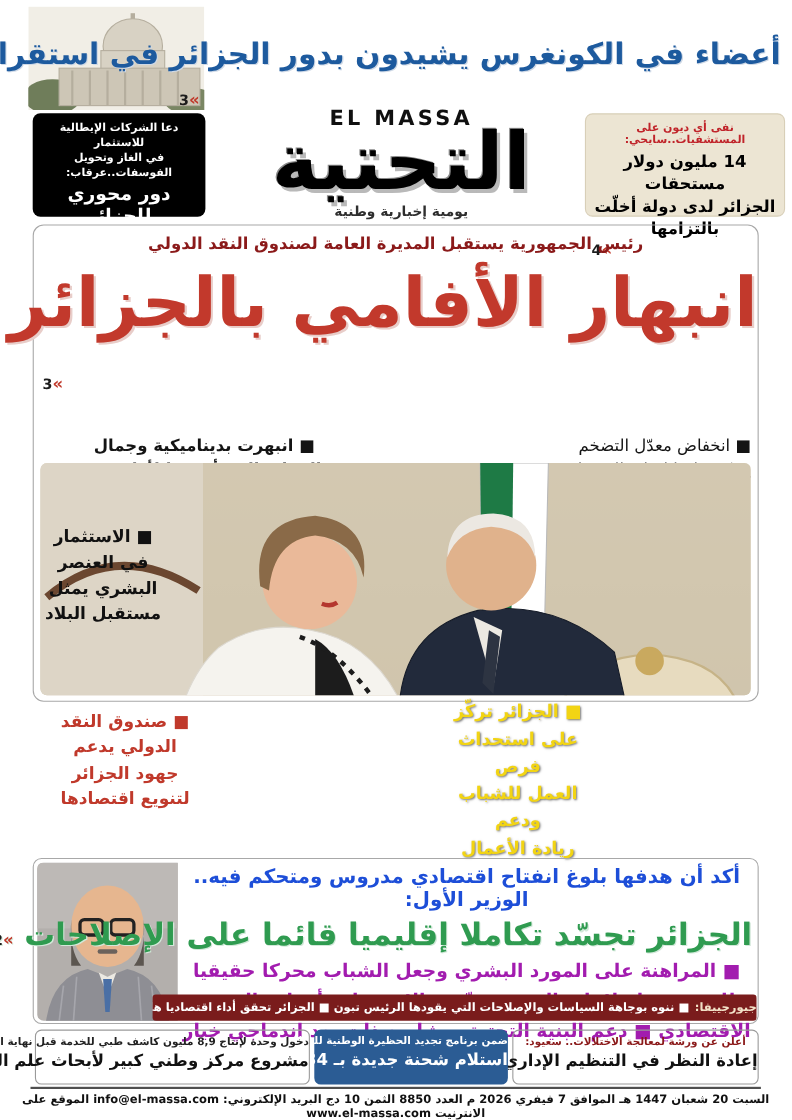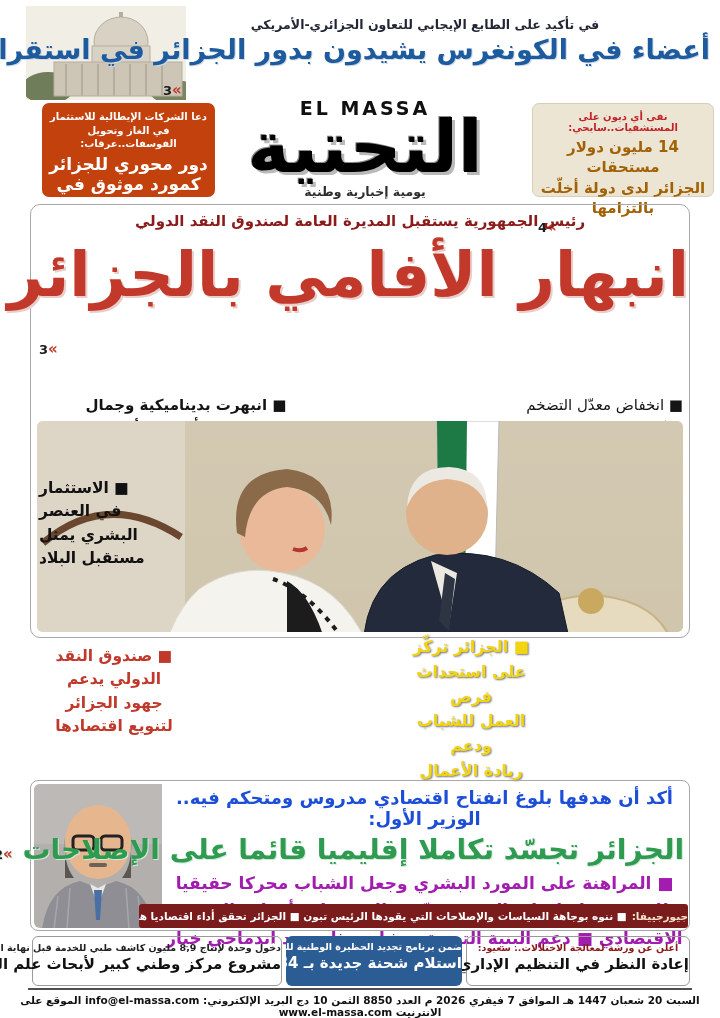--- a/index.html
+++ b/index.html
@@ -16,46 +16,46 @@
 
   
   .top-kicker{left:190px;width:470px;top:17px;font-size:12.5px;font-weight:bold;color:#232735;text-align:center;}
   .top-headline{left:145px;width:565px;top:34px;font-size:27px;font-weight:900;color:#1d5a9e;
                 text-align:center;white-space:nowrap;letter-spacing:-0.5px;text-shadow:1px 1px 0 #cfd9e6;}
   .top-pgref{left:163px;top:80px;}
   .capitol{left:26px;top:6px;width:160px;height:94px;}
 
   
   .ear{border-radius:7px;padding:7px 5px 4px 5px;box-sizing:border-box;}
-  .ear-left{left:42px;top:103px;width:173px;height:94px;background:#c2410c;color:#fff;}
+  .ear-left{left:30px;top:103px;width:157px;height:94px;background:#000000;color:#fff;}
   .ear-left .k{font-size:10px;font-weight:bold;text-align:center;line-height:1.35;}
   .ear-left .h{font-size:17px;font-weight:900;text-align:center;line-height:1.2;margin-top:3px;}
   .ear-right{left:532px;top:103px;width:182px;height:94px;background:#ece5d3;border:1px solid #d8cfb8;}
   .ear-right .k{font-size:10px;font-weight:bold;color:#c0242a;text-align:center;}
-  .ear-right .h{font-size:15px;font-weight:900;color:#a16207;text-align:center;line-height:1.35;margin-top:4px;}
+  .ear-right .h{font-size:15px;font-weight:900;color:#000000;text-align:center;line-height:1.35;margin-top:4px;}
   .ear .refline{text-align:left;line-height:0.8;margin-top:1px;}
 
   
   .mast{left:206px;top:97px;width:318px;text-align:center;}
   .mast .latin{font-size:19px;font-weight:900;letter-spacing:3px;color:#101010;direction:ltr;}
   .mast .arabic{font-size:72px;font-weight:900;color:#000;line-height:0.95;margin-top:-6px;
                 text-shadow:3px 3px 0 #b9b9b9,-1px -1px 0 #8a8a8a;}
   .mast .tag{font-size:12.5px;font-weight:bold;color:#2e2e2e;letter-spacing:1px;margin-top:3px;}
 
   
   .main-box{left:30px;top:204px;width:660px;height:434px;border:1.5px solid #a8a8a8;border-radius:10px;box-sizing:border-box;}
   .main-kicker{left:0;right:0;top:7px;font-size:15px;font-weight:900;color:#8b1a1a;text-align:center;}
   .main-headline{left:0;right:0;top:22px;font-size:62px;font-weight:900;color:#c2392c;text-align:center;
                  white-space:nowrap;line-height:1.55;text-shadow:2px 2px 0 #e8cdc9;}
   .main-pgref{left:8px;top:134px;}
   .main-subhead{left:0;right:0;top:149px;font-size:23.5px;font-weight:900;color:#141414;text-align:center;white-space:nowrap;}
   .bullet-right{right:6px;top:190px;width:238px;font-size:15px;font-weight:400;color:#141414;text-align:right;line-height:1.45;}
   .bullet-left{left:4px;top:190px;width:302px;font-size:15px;font-weight:900;color:#141414;text-align:center;line-height:1.45;}
   .photo{left:6px;right:6px;top:216px;bottom:5px;border-radius:6px;overflow:hidden;}
-  .cap-black{left:8px;top:272px;width:110px;font-size:15.5px;font-weight:900;color:#111;text-align:left;line-height:1.5;}
+  .cap-black{left:8px;top:272px;width:110px;font-size:15.5px;font-weight:900;color:#111;text-align:center;line-height:1.5;}
   .cap-red{left:22px;top:440px;width:122px;font-size:15.5px;font-weight:900;color:#c0392b;text-align:center;line-height:1.5;}
   .cap-yellow{left:364px;top:430px;width:152px;font-size:16px;font-weight:900;color:#f2d413;text-align:center;line-height:1.55;
               text-shadow:1px 1px 2px rgba(0,0,0,.55);}
 
   
   .second-box{left:30px;top:780px;width:660px;height:151px;border:1.5px solid #a8a8a8;border-radius:8px;box-sizing:border-box;}
   .pm-photo{left:3px;top:3px;width:128px;height:144px;border-radius:6px 0 0 6px;overflow:hidden;}
   .second-content{left:134px;right:5px;top:6px;text-align:center;}
   .second-kicker{font-size:18px;font-weight:900;color:#1d4ed8;}
   .second-headline{font-size:28px;font-weight:900;color:#2f9b50;white-space:nowrap;line-height:1.4;margin-top:1px;
@@ -97,21 +97,20 @@
         <line x1="40" y1="58" x2="40" y2="90" stroke="#b5ae9e"></line>
         <line x1="56" y1="58" x2="56" y2="90" stroke="#b5ae9e"></line>
         <line x1="72" y1="58" x2="72" y2="90" stroke="#b5ae9e"></line>
         <line x1="88" y1="58" x2="88" y2="90" stroke="#b5ae9e"></line>
         <line x1="104" y1="58" x2="104" y2="90" stroke="#b5ae9e"></line>
         <line x1="120" y1="58" x2="120" y2="90" stroke="#b5ae9e"></line>
         <line x1="136" y1="58" x2="136" y2="90" stroke="#b5ae9e"></line>
       </g>
     </svg>
   </div>
-  <div class="abs top-kicker">في تأكيد على الطابع الإيجابي للتعاون الجزائري-الأمريكي</div>
   <div class="abs top-headline">أعضاء في الكونغرس يشيدون بدور الجزائر في استقرار المنطقة</div>
   <div class="abs top-pgref">
     <span class="pgref" dir="ltr"><span class="num">3</span><span class="arr">«</span></span>
   </div>
 
   <div class="abs ear ear-left">
     <div class="k pl">دعا الشركات الإيطالية للاستثمار
 في الغاز وتحويل الفوسفات..عرقاب:</div>
     <div class="h pl">دور محوري للجزائر
 كمورد موثوق في المتوسط</div>

